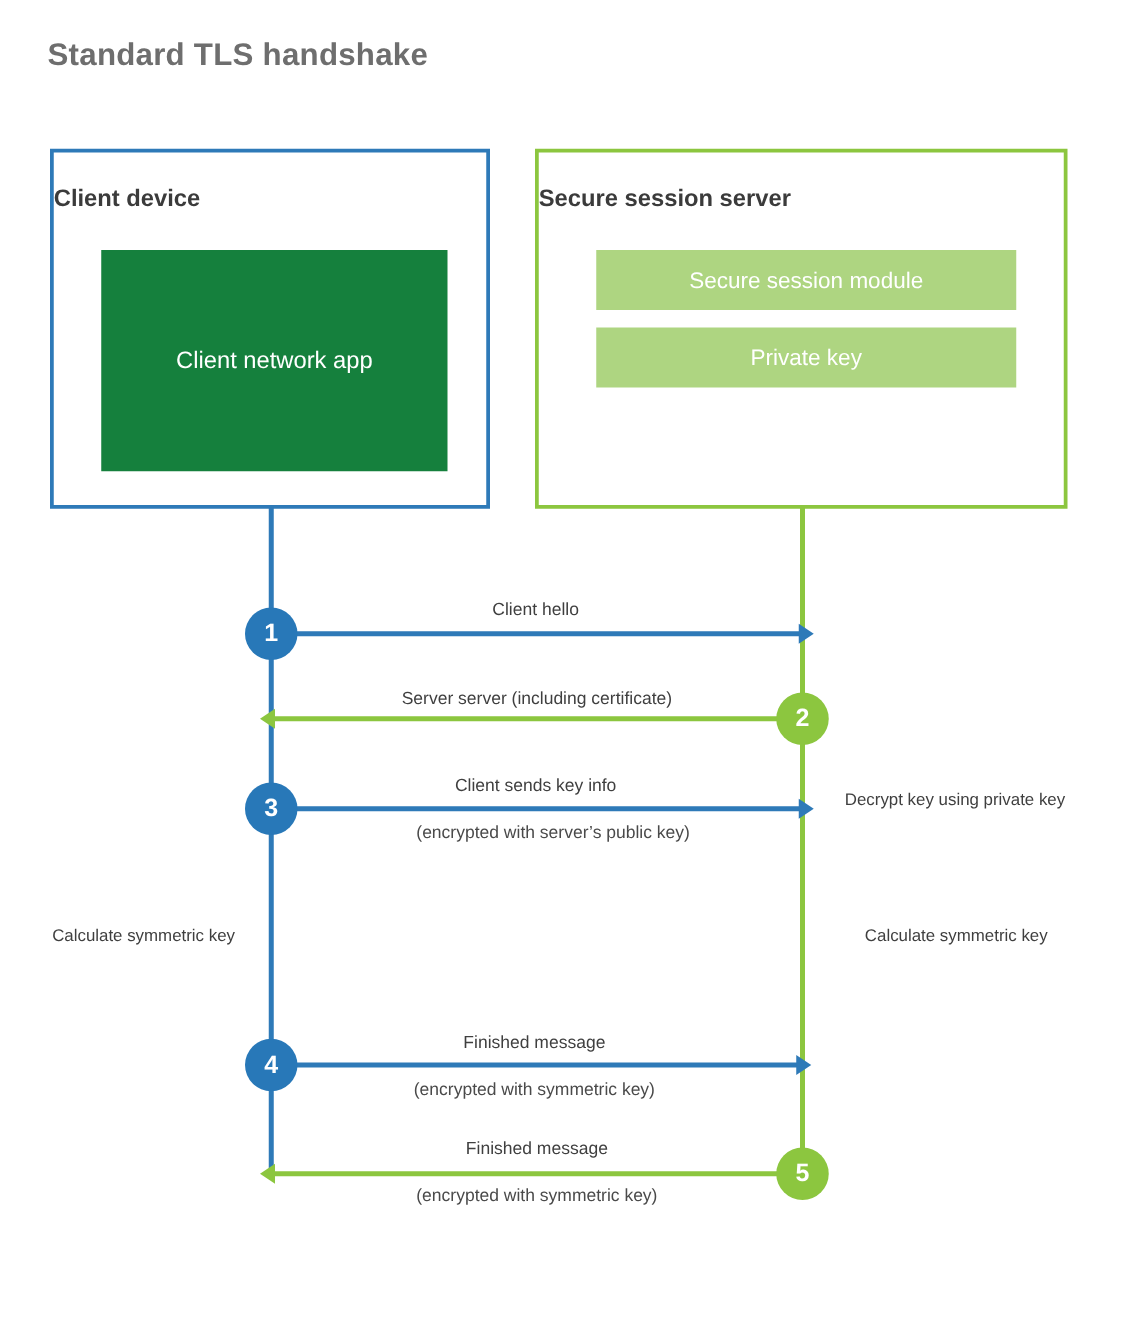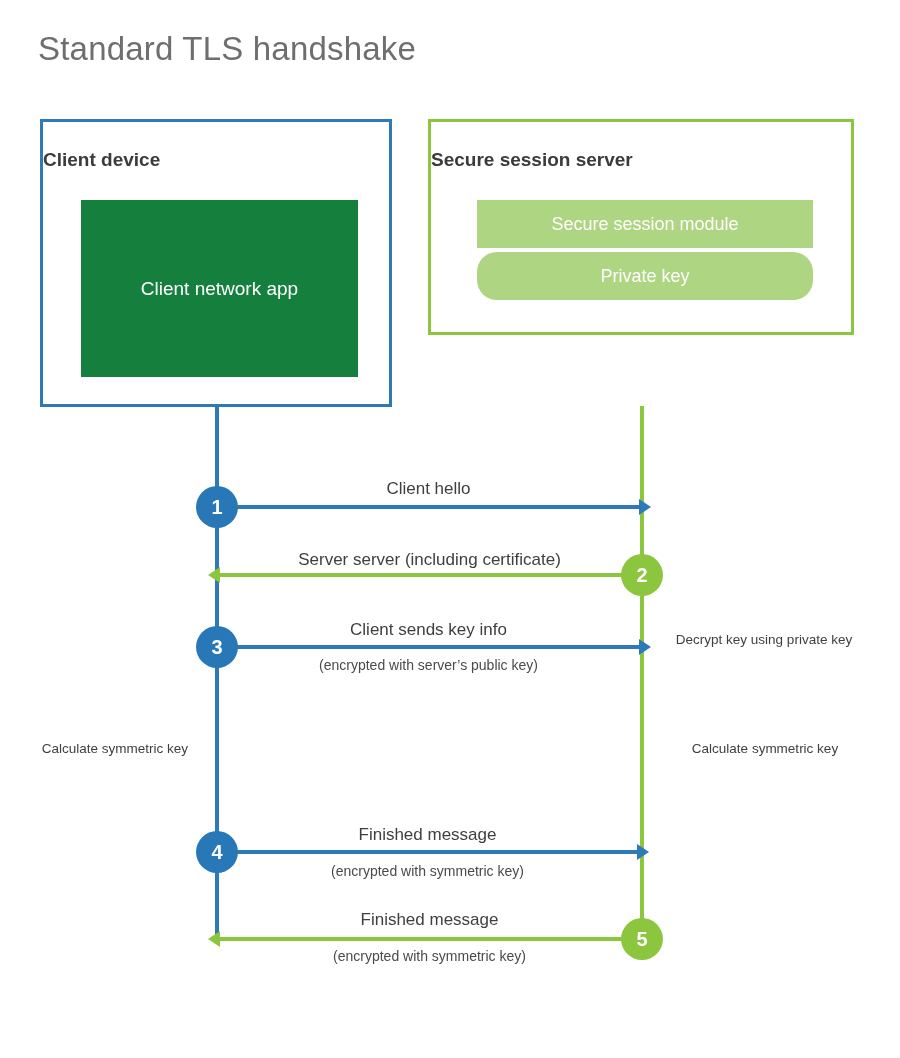--- a/index.html
+++ b/index.html
@@ -17,22 +17,22 @@
     height: 1058px;
     background: #ffffff;
     overflow: hidden;
   }
 
   
   .page-title {
     position: absolute;
     left: 38px;
     top: 30px;
-    font-size: 33px;
-    font-weight: 400;
+    font-size: 25px;
+    font-weight: 700;
     color: #6e6e6e;
     letter-spacing: 0.2px;
     white-space: nowrap;
   }
 
   
   .party-box {
     position: absolute;
     box-sizing: border-box;
     background: #ffffff;
@@ -41,21 +41,21 @@
     left: 40px;
     top: 119px;
     width: 352px;
     height: 288px;
     border: 3px solid #2e7ab8;
   }
   .party-box.server {
     left: 428px;
     top: 119px;
     width: 426px;
-    height: 216px;
+    height: 288px;
     border: 3px solid #8cc63f;
   }
   .party-title {
     position: absolute;
     left: 0;
     right: 0;
     top: 27px;
     font-size: 19px;
     font-weight: 700;
     color: #3b3b3b;
@@ -85,23 +85,23 @@
     width: 336px;
   }
   .server-bar {
     height: 48px;
     background: #aed581;
     color: #ffffff;
     font-size: 18px;
     display: flex;
     align-items: center;
     justify-content: center;
-    margin-bottom: 4px;
-  }
-  .server-bar:last-child { margin-bottom: 0; border-radius: 20px; }
+    margin-bottom: 14px;
+  }
+  .server-bar:last-child { margin-bottom: 0; }
 
   
   .lifeline {
     position: absolute;
     width: 4px;
   }
   .lifeline.client-line {
     left: 215px;
     top: 406px;
     height: 535px;
@@ -153,21 +153,21 @@
   }
   .arrow.green.to-left .head {
     left: -11px;
     border-right: 12px solid #8cc63f;
   }
 
   
   .msg-label {
     position: absolute;
     text-align: center;
-    font-size: 17px;
+    font-size: 14px;
     color: #3f3f3f;
     white-space: nowrap;
     z-index: 3;
   }
   .msg-sub {
     position: absolute;
     text-align: center;
     font-size: 14px;
     color: #4a4a4a;
     white-space: nowrap;
@@ -217,21 +217,21 @@
   <div class="arrow green to-left" style="left:219px; top:573px; width:421px;">
     <span class="head"></span>
   </div>
   <div class="msg-label" style="left:219px; top:550px; width:421px;">Server server (including certificate)</div>
   <div class="step-circle green" style="left:621px; top:554px;">2</div>
 
   <div class="arrow blue to-right" style="left:217px; top:645px; width:423px;">
     <span class="head"></span>
   </div>
   <div class="msg-label" style="left:217px; top:620px; width:423px;">Client sends key info</div>
-  <div class="msg-sub" style="left:217px; top:657px; width:423px;">(encrypted with server’s public key)</div>
+  <div class="msg-sub" style="left:231px; top:657px; width:423px;">(encrypted with server’s public key)</div>
   <div class="step-circle blue" style="left:196px; top:626px;">3</div>
 
   <div class="side-note left-align" style="left:674px; top:631px; width:180px;">Decrypt key using private key</div>
 
   <div class="side-note right-align" style="left:40px; top:740px; width:148px;">Calculate symmetric key</div>
 
   <div class="side-note left-align" style="left:675px; top:740px; width:180px;">Calculate symmetric key</div>
 
   <div class="arrow blue to-right" style="left:217px; top:850px; width:421px;">
     <span class="head"></span>

